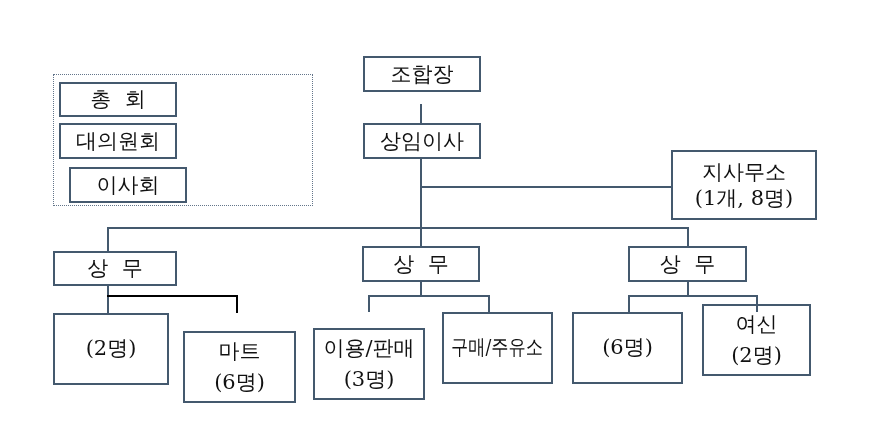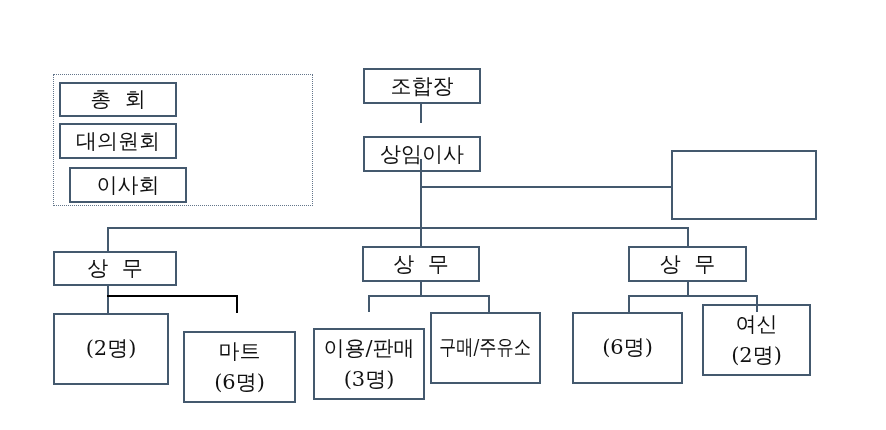--- a/index.html
+++ b/index.html
@@ -42,28 +42,30 @@
   <div class="box" style="left:59px;top:82px;width:118px;height:35px">
     <span class="lbl">총  회</span>
   </div>
   <div class="box" style="left:59px;top:123px;width:118px;height:36px">
     <span class="lbl">대의원회</span>
   </div>
   <div class="box" style="left:69px;top:167px;width:118px;height:36px">
     <span class="lbl">이사회</span>
   </div>
 
-  <div class="box" style="left:363px;top:68px;width:118px;height:36px">
+  <div class="box" style="left:363px;top:56px;width:118px;height:36px">
     <span class="lbl">조합장</span>
   </div>
-  <div class="box" style="left:363px;top:136px;width:118px;height:36px">
+  <div class="box" style="left:363px;top:123px;width:118px;height:36px">
     <span class="lbl">상임이사</span>
   </div>
 
   <div class="box two tight" style="left:671px;top:150px;width:146px;height:70px">
+    <span class="lbl">지사무소</span>
+    <span class="sub">(1개, 8명)</span>
   </div>
 
   <div class="box" style="left:53px;top:251px;width:124px;height:35px">
     <span class="lbl">상  무</span>
   </div>
   <div class="box" style="left:362px;top:246px;width:118px;height:36px">
     <span class="lbl">상  무</span>
   </div>
   <div class="box" style="left:628px;top:246px;width:119px;height:36px">
     <span class="lbl">상  무</span>
@@ -73,21 +75,21 @@
     <span class="sub">(2명)</span>
   </div>
   <div class="box two" style="left:183px;top:331px;width:113px;height:72px">
     <span class="lbl">마트</span>
     <span class="sub">(6명)</span>
   </div>
   <div class="box two" style="left:313px;top:328px;width:112px;height:72px">
     <span class="lbl">이용/판매</span>
     <span class="sub">(3명)</span>
   </div>
-  <div class="box two condensed" style="left:430px;top:312px;width:111px;height:72px">
+  <div class="box two condensed" style="left:442px;top:312px;width:111px;height:72px">
     <span class="lbl">구매/주유소</span>
   </div>
   <div class="box two" style="left:572px;top:312px;width:111px;height:72px">
     <span class="sub">(6명)</span>
   </div>
   <div class="box two" style="left:702px;top:304px;width:109px;height:72px">
     <span class="lbl">여신</span>
     <span class="sub">(2명)</span>
   </div>
 

